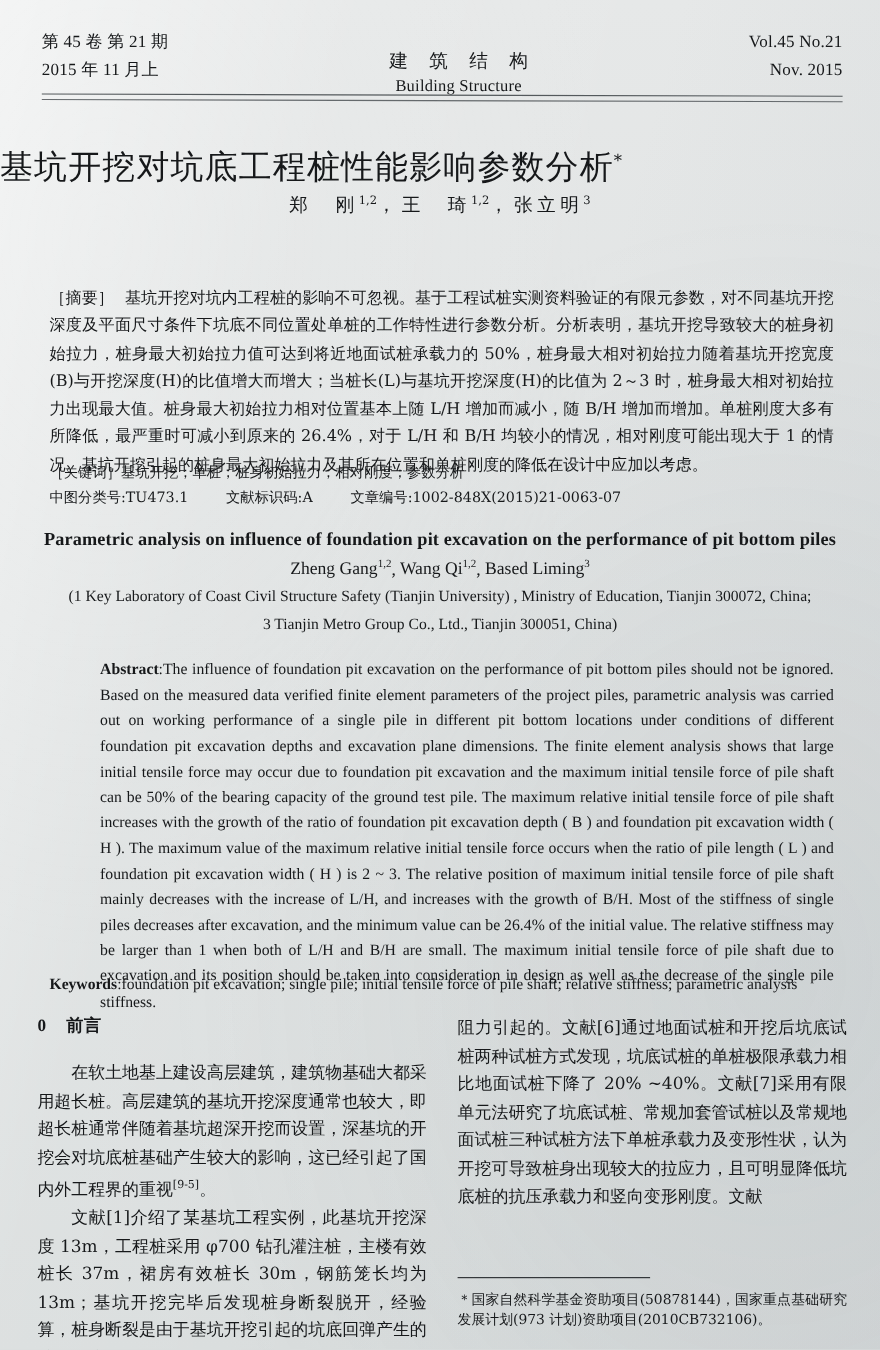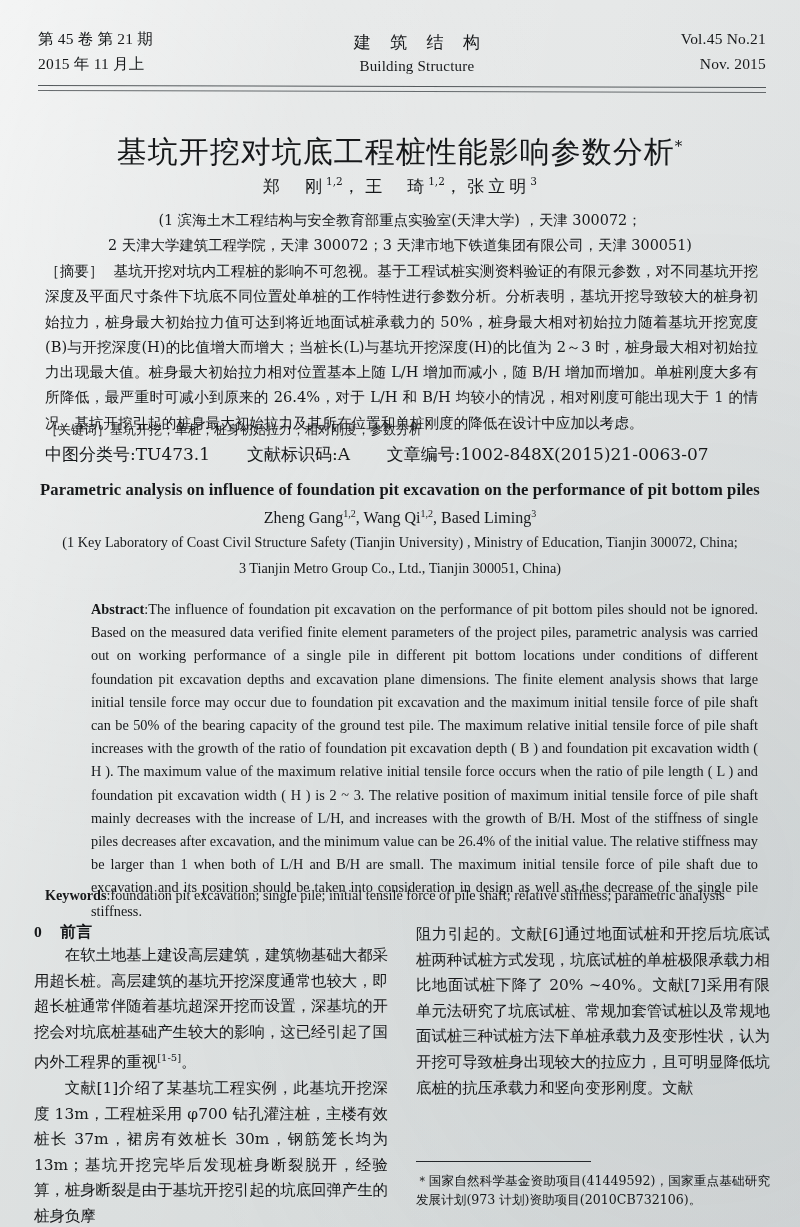--- a/index.html
+++ b/index.html
@@ -45,21 +45,21 @@
     align-items: flex-start;
     justify-content: space-between;
   }
   .runhead-left, .runhead-right {
     font-size: 15.5px;
     line-height: 1.62;
     letter-spacing: .2px;
     white-space: nowrap;
   }
   .runhead-right { text-align: right; font-family: "Liberation Serif", serif; }
-  .runhead-center { text-align: center; margin-top: 5px; }
+  .runhead-center { text-align: center; margin-top: 18px; }
   .journal-cn {
     font-size: 17px;
     letter-spacing: 7px;
     font-family: "DejaVu Serif", "Liberation Serif", serif;
     padding-left: 7px;
   }
   .journal-en {
     font-size: 15px;
     margin-top: 4px;
     letter-spacing: .2px;
@@ -79,21 +79,21 @@
     transform-origin: left center;
   }
   .rules i.r1 { transform: rotate(0.16deg); opacity: .85; }
   .rules i.r2 { margin-top: 4px; transform: rotate(0.16deg); opacity: .75; }
 
   
   .title-cn {
     position: absolute;
     top: 112px;
     left: 0; right: 0;
-    text-align: center;
+    text-align: left;
     font-size: 30px;
     letter-spacing: 1px;
     font-family: "DejaVu Serif", "Liberation Serif", serif;
     font-weight: 400;
   }
   .title-cn sup { font-size: 15px; vertical-align: super; }
 
   .authors-cn {
     position: absolute;
     top: 175px;
@@ -133,21 +133,21 @@
     top: 418px;
     left: 45px; right: 42px;
     font-size: 13px;
     line-height: 25.3px;
     font-family: Liberation Mono, monospace;
   }
   .clc {
     position: absolute;
     top: 443px;
     left: 45px; right: 42px;
-    font-size: 17px;
+    font-size: 13px;
     font-family: "DejaVu Serif", "Liberation Serif", serif;
   }
   .clc .gap { display: inline-block; width: 26px; }
 
   
   .title-en {
     position: absolute;
     top: 480px;
     left: 30px; right: 30px;
     text-align: center;
@@ -205,21 +205,21 @@
     right: 30px;
     bottom: 8px;
     display: flex;
     gap: 28px;
   }
   .col { flex: 1 1 0; position: relative; }
   .sec-h {
     font-size: 15.6px;
     font-weight: bold;
     font-family: "DejaVu Serif", "Liberation Serif", serif;
-    margin: 0 0 0 0;
+    margin: 0 0 20px 0;
     letter-spacing: .5px;
   }
   .sec-h .num { margin-right: 18px; font-family: "Liberation Serif", serif; }
   .body-p {
     font-size: 15.4px;
     line-height: 25.6px;
     text-align: justify;
     text-justify: inter-ideograph;
     text-indent: 2em;
     margin: 0;
@@ -271,24 +271,20 @@
   </div>
 
   <h1 class="title-cn"><span>基坑开挖对坑底工程桩性能影响参数分析</span><sup>*</sup></h1>
 
   <div class="authors-cn">
     <span><span class="nm">郑　刚</span><sup>1,2</sup></span>，
     <span><span class="nm">王　琦</span><sup>1,2</sup></span>，
     <span><span class="nm">张立明</span><sup>3</sup></span>
   </div>
 
-  <div class="affil">
-    <div>(1 滨海土木工程结构与安全教育部重点实验室(天津大学) ，天津 300072；</div>
-    <div>2 天津大学建筑工程学院，天津 300072；3 天津市地下铁道集团有限公司，天津 300051)</div>
-  </div>
 
   <div class="abs-cn">
     <span class="lbl">［摘要］</span><span>基坑开挖对坑内工程桩的影响不可忽视。基于工程试桩实测资料验证的有限元参数，对不同基坑开挖深度及平面尺寸条件下坑底不同位置处单桩的工作特性进行参数分析。分析表明，基坑开挖导致较大的桩身初始拉力，桩身最大初始拉力值可达到将近地面试桩承载力的 50%，桩身最大相对初始拉力随着基坑开挖宽度(B)与开挖深度(H)的比值增大而增大；当桩长(L)与基坑开挖深度(H)的比值为 2～3 时，桩身最大相对初始拉力出现最大值。桩身最大初始拉力相对位置基本上随 L/H 增加而减小，随 B/H 增加而增加。单桩刚度大多有所降低，最严重时可减小到原来的 26.4%，对于 L/H 和 B/H 均较小的情况，相对刚度可能出现大于 1 的情况。基坑开挖引起的桩身最大初始拉力及其所在位置和单桩刚度的降低在设计中应加以考虑。</span>
   </div>
 
   <div class="kw-cn">
     <span class="lbl">［关键词］</span><span>基坑开挖；单桩；桩身初始拉力；相对刚度；参数分析</span>
   </div>
 
   <div class="clc">
@@ -319,27 +315,27 @@
   <div class="kw-en">
     <b>Keywords</b><span>:foundation pit excavation; single pile; initial tensile force of pile shaft; relative stiffness; parametric analysis</span>
   </div>
 
   <div class="cols">
 
     <div class="col">
       <h2 class="sec-h">
         <span class="num">0</span><span>前言</span>
       </h2>
-      <p class="body-p"><span>在软土地基上建设高层建筑，建筑物基础大都采用超长桩。高层建筑的基坑开挖深度通常也较大，即超长桩通常伴随着基坑超深开挖而设置，深基坑的开挖会对坑底桩基础产生较大的影响，这已经引起了国内外工程界的重视</span><sup>[1-5]</sup><span>。</span></p>
+      <p class="body-p"><span>在软土地基上建设高层建筑，建筑物基础大都采用超长桩。高层建筑的基坑开挖深度通常也较大，即超长桩通常伴随着基坑超深开挖而设置，深基坑的开挖会对坑底桩基础产生较大的影响，这已经引起了国内外工程界的重视</span><sup>[9-5]</sup><span>。</span></p>
       <p class="body-p">文献[1]介绍了某基坑工程实例，此基坑开挖深度 13m，工程桩采用 φ700 钻孔灌注桩，主楼有效桩长 37m，裙房有效桩长 30m，钢筋笼长均为 13m；基坑开挖完毕后发现桩身断裂脱开，经验算，桩身断裂是由于基坑开挖引起的坑底回弹产生的桩身负摩</p>
     </div>
 
     <div class="col">
       <p class="body-p" style="text-indent:0">阻力引起的。文献[6]通过地面试桩和开挖后坑底试桩两种试桩方式发现，坑底试桩的单桩极限承载力相比地面试桩下降了 20% ~40%。文献[7]采用有限单元法研究了坑底试桩、常规加套管试桩以及常规地面试桩三种试桩方法下单桩承载力及变形性状，认为开挖可导致桩身出现较大的拉应力，且可明显降低坑底桩的抗压承载力和竖向变形刚度。文献</p>
 
       <div class="footnote-wrap">
         <div class="fn-rule"></div>
-        <p class="footnote">＊国家自然科学基金资助项目(41449592)，国家重点基础研究发展计划(973 计划)资助项目(2010CB732106)。</p>
+        <p class="footnote">＊国家自然科学基金资助项目(50878144)，国家重点基础研究发展计划(973 计划)资助项目(2010CB732106)。</p>
       </div>
     </div>
 
   </div>
 </div>
 
 </body></html>

